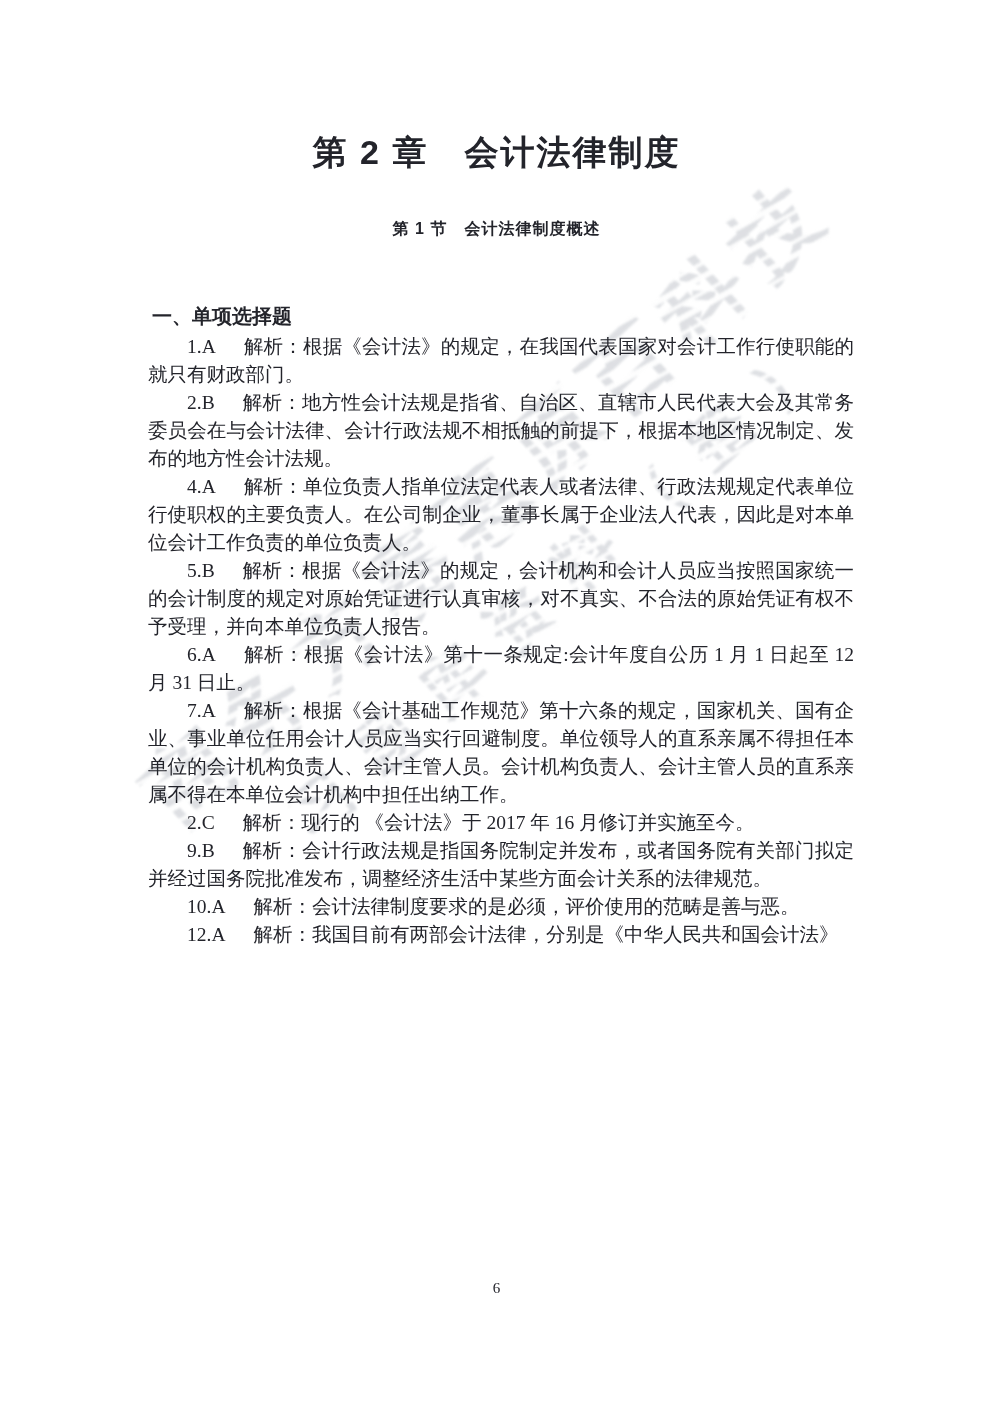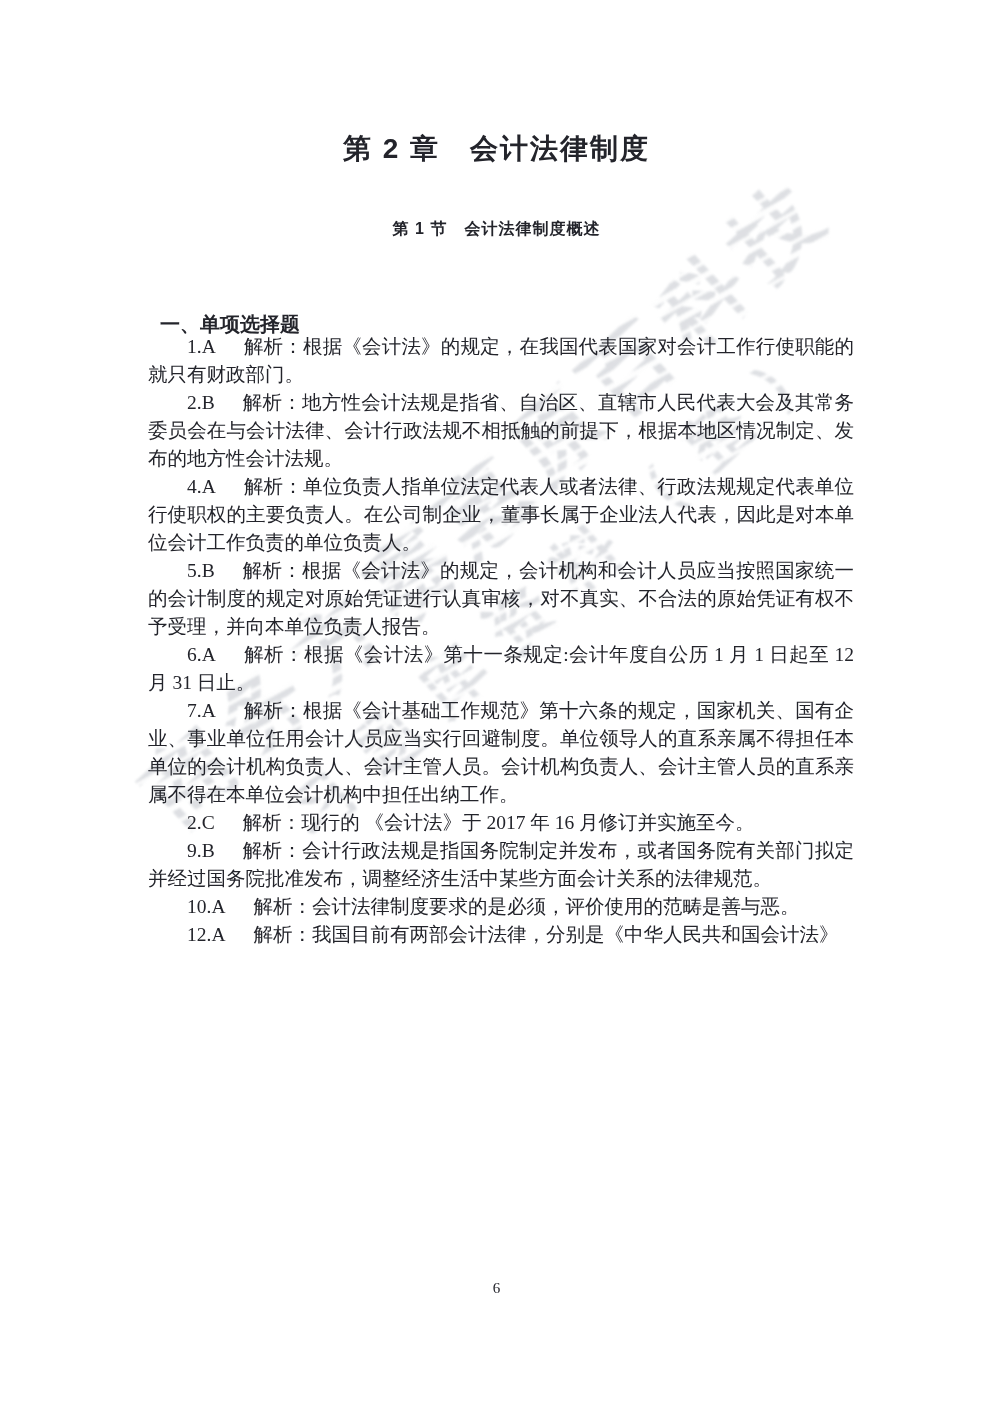--- a/index.html
+++ b/index.html
@@ -41,35 +41,35 @@
       rgba(255,255,255,.95) 9px 15px,
       rgba(255,255,255,0) 15px 22px,
       rgba(255,255,255,.85) 22px 26px
     );
   }
   
   .chapter-title{
     position:absolute;left:0;right:0;top:130px;
     text-align:center;
     font-family:"Liberation Sans","DejaVu Sans",sans-serif;
-    font-weight:700;font-size:28px;letter-spacing:2px;
+    font-weight:700;font-size:34px;letter-spacing:2px;
     z-index:1;margin:0;
   }
   .section-title{
     position:absolute;left:0;right:0;top:219px;
     text-align:center;
     font-family:"Liberation Sans","DejaVu Sans",sans-serif;
     font-weight:700;font-size:16px;letter-spacing:1px;
     z-index:1;margin:0;
   }
   .qtype-heading{
     position:absolute;left:148px;top:299px;
     font-family:"Liberation Sans","DejaVu Sans",sans-serif;
     font-weight:700;font-size:20px;
-    z-index:1;margin:12px;
+    z-index:1;margin:4px;
   }
   
   .answers{
     position:absolute;left:148px;top:333px;width:706px;
     z-index:1;
     font-size:19.5px;
     line-height:28px;
     text-align:justify;
   }
   .answer{margin:0;text-indent:2em;}

